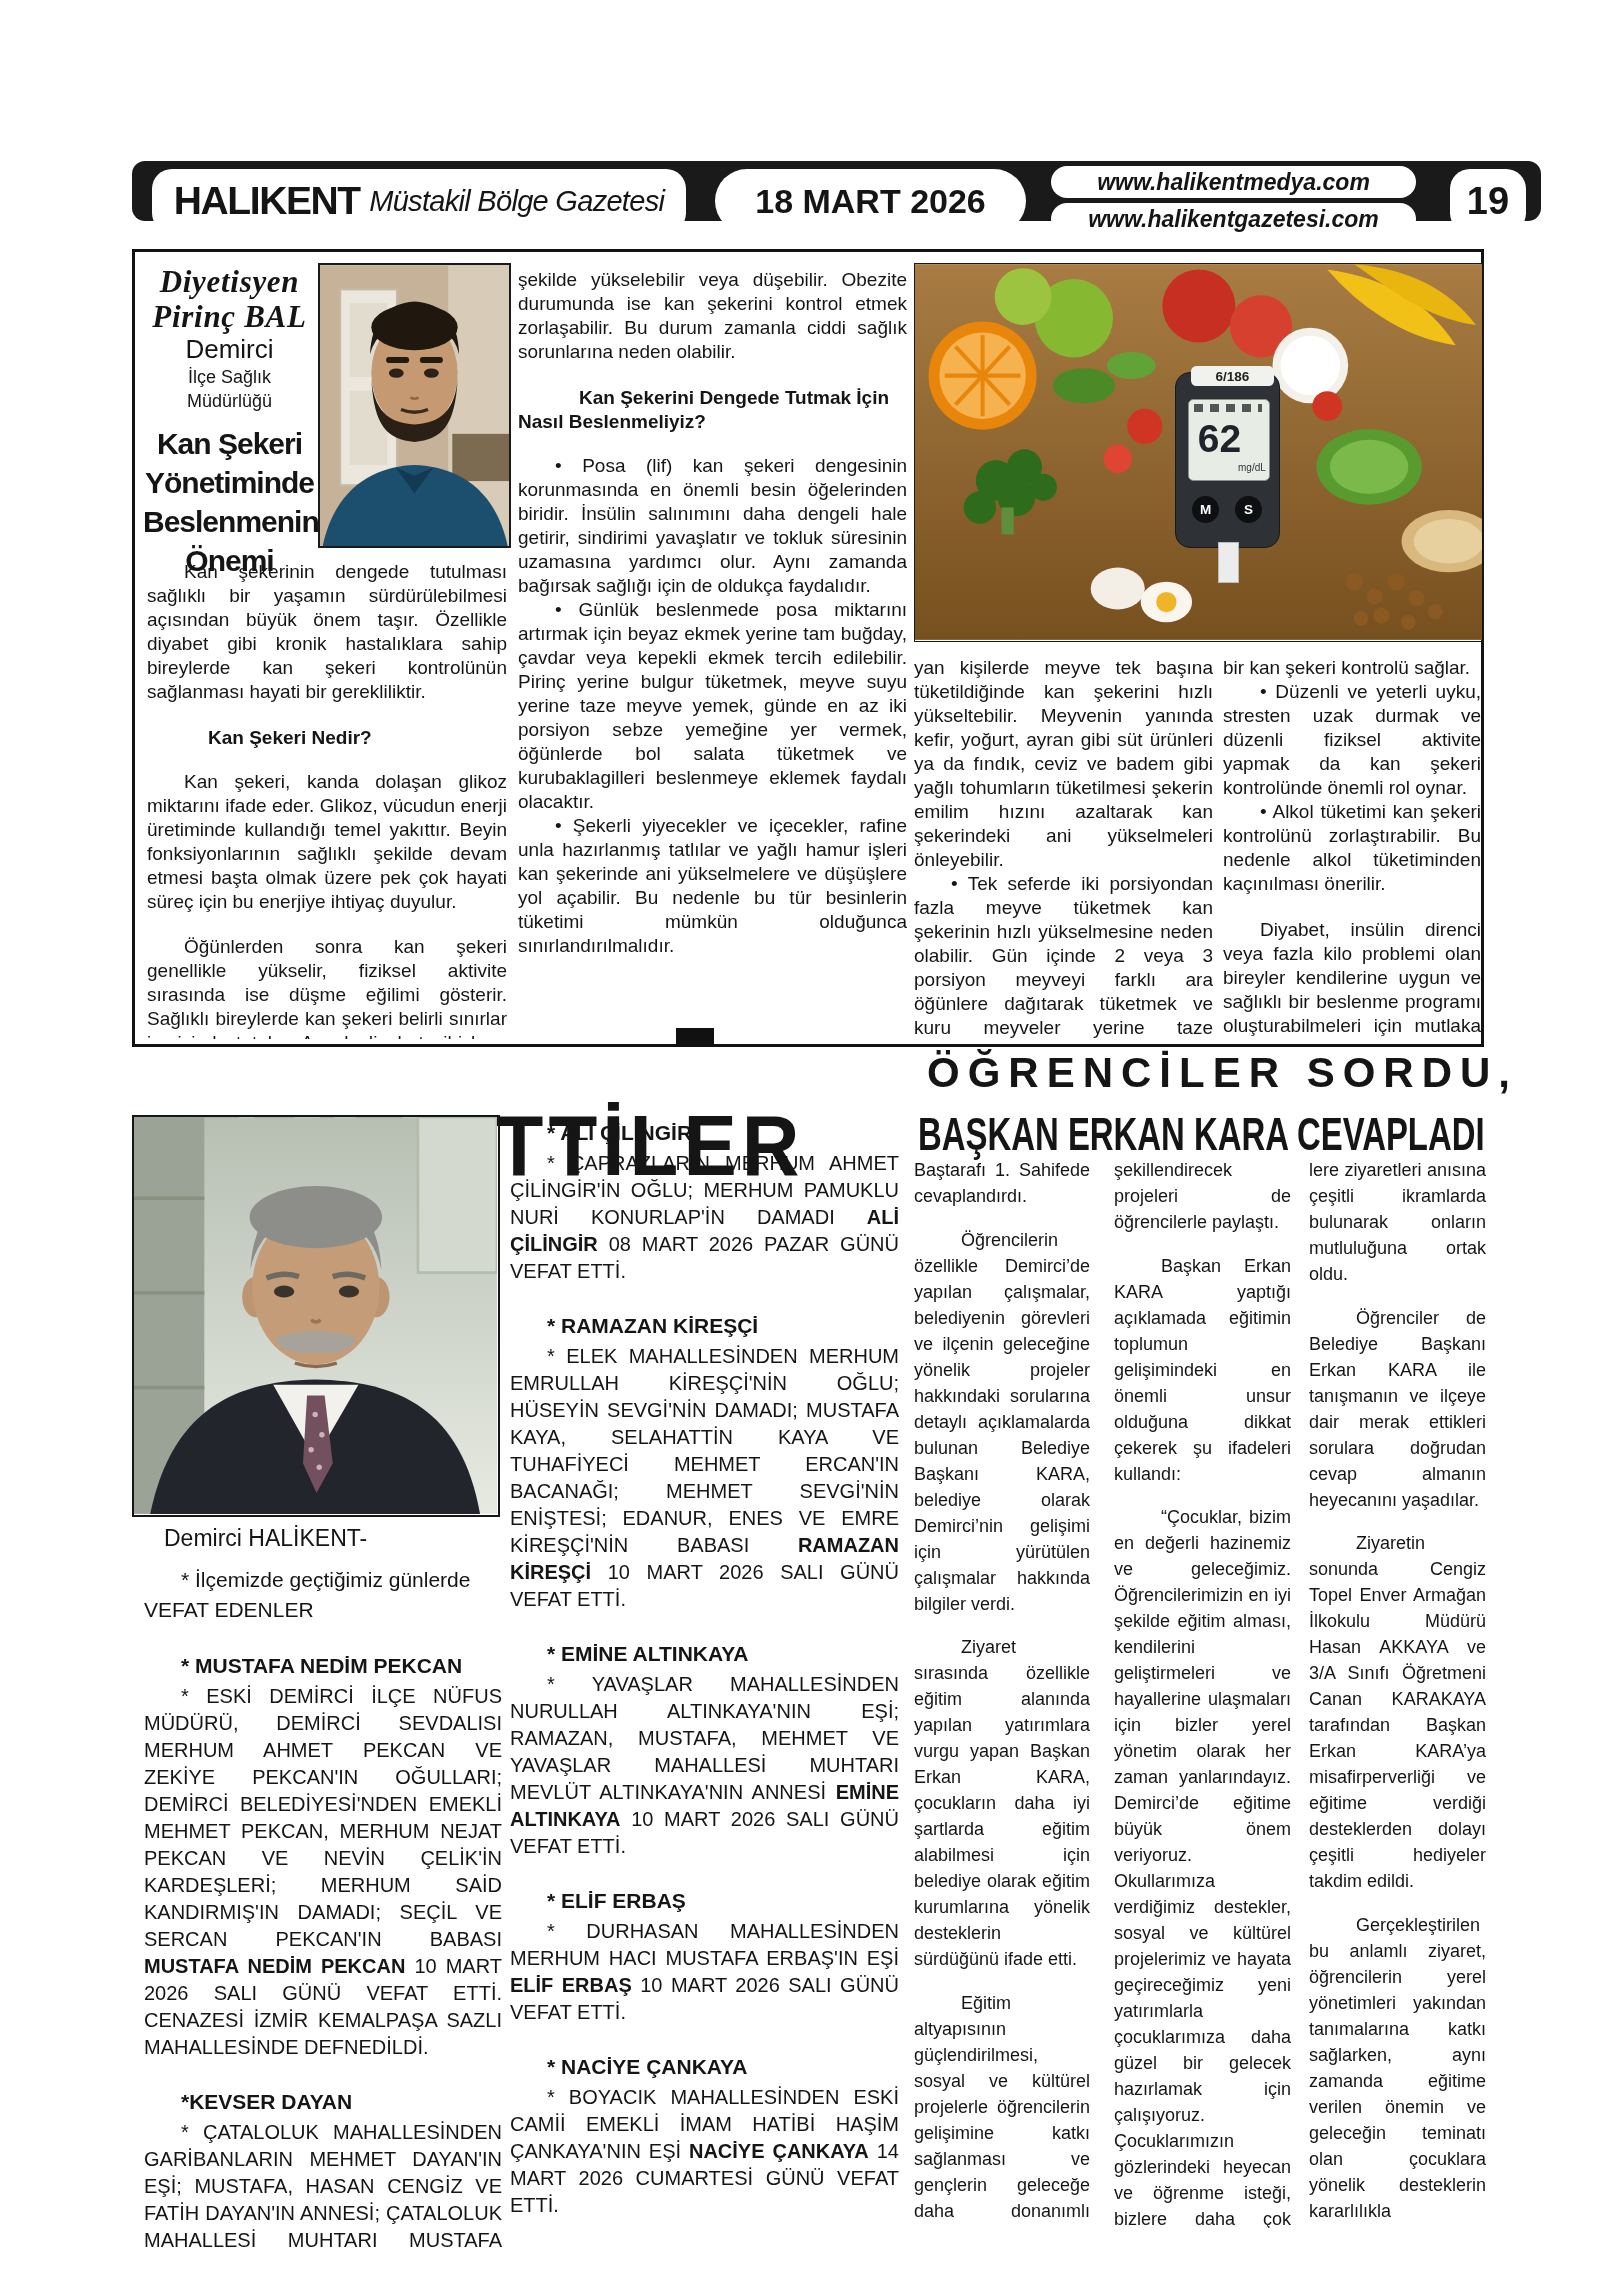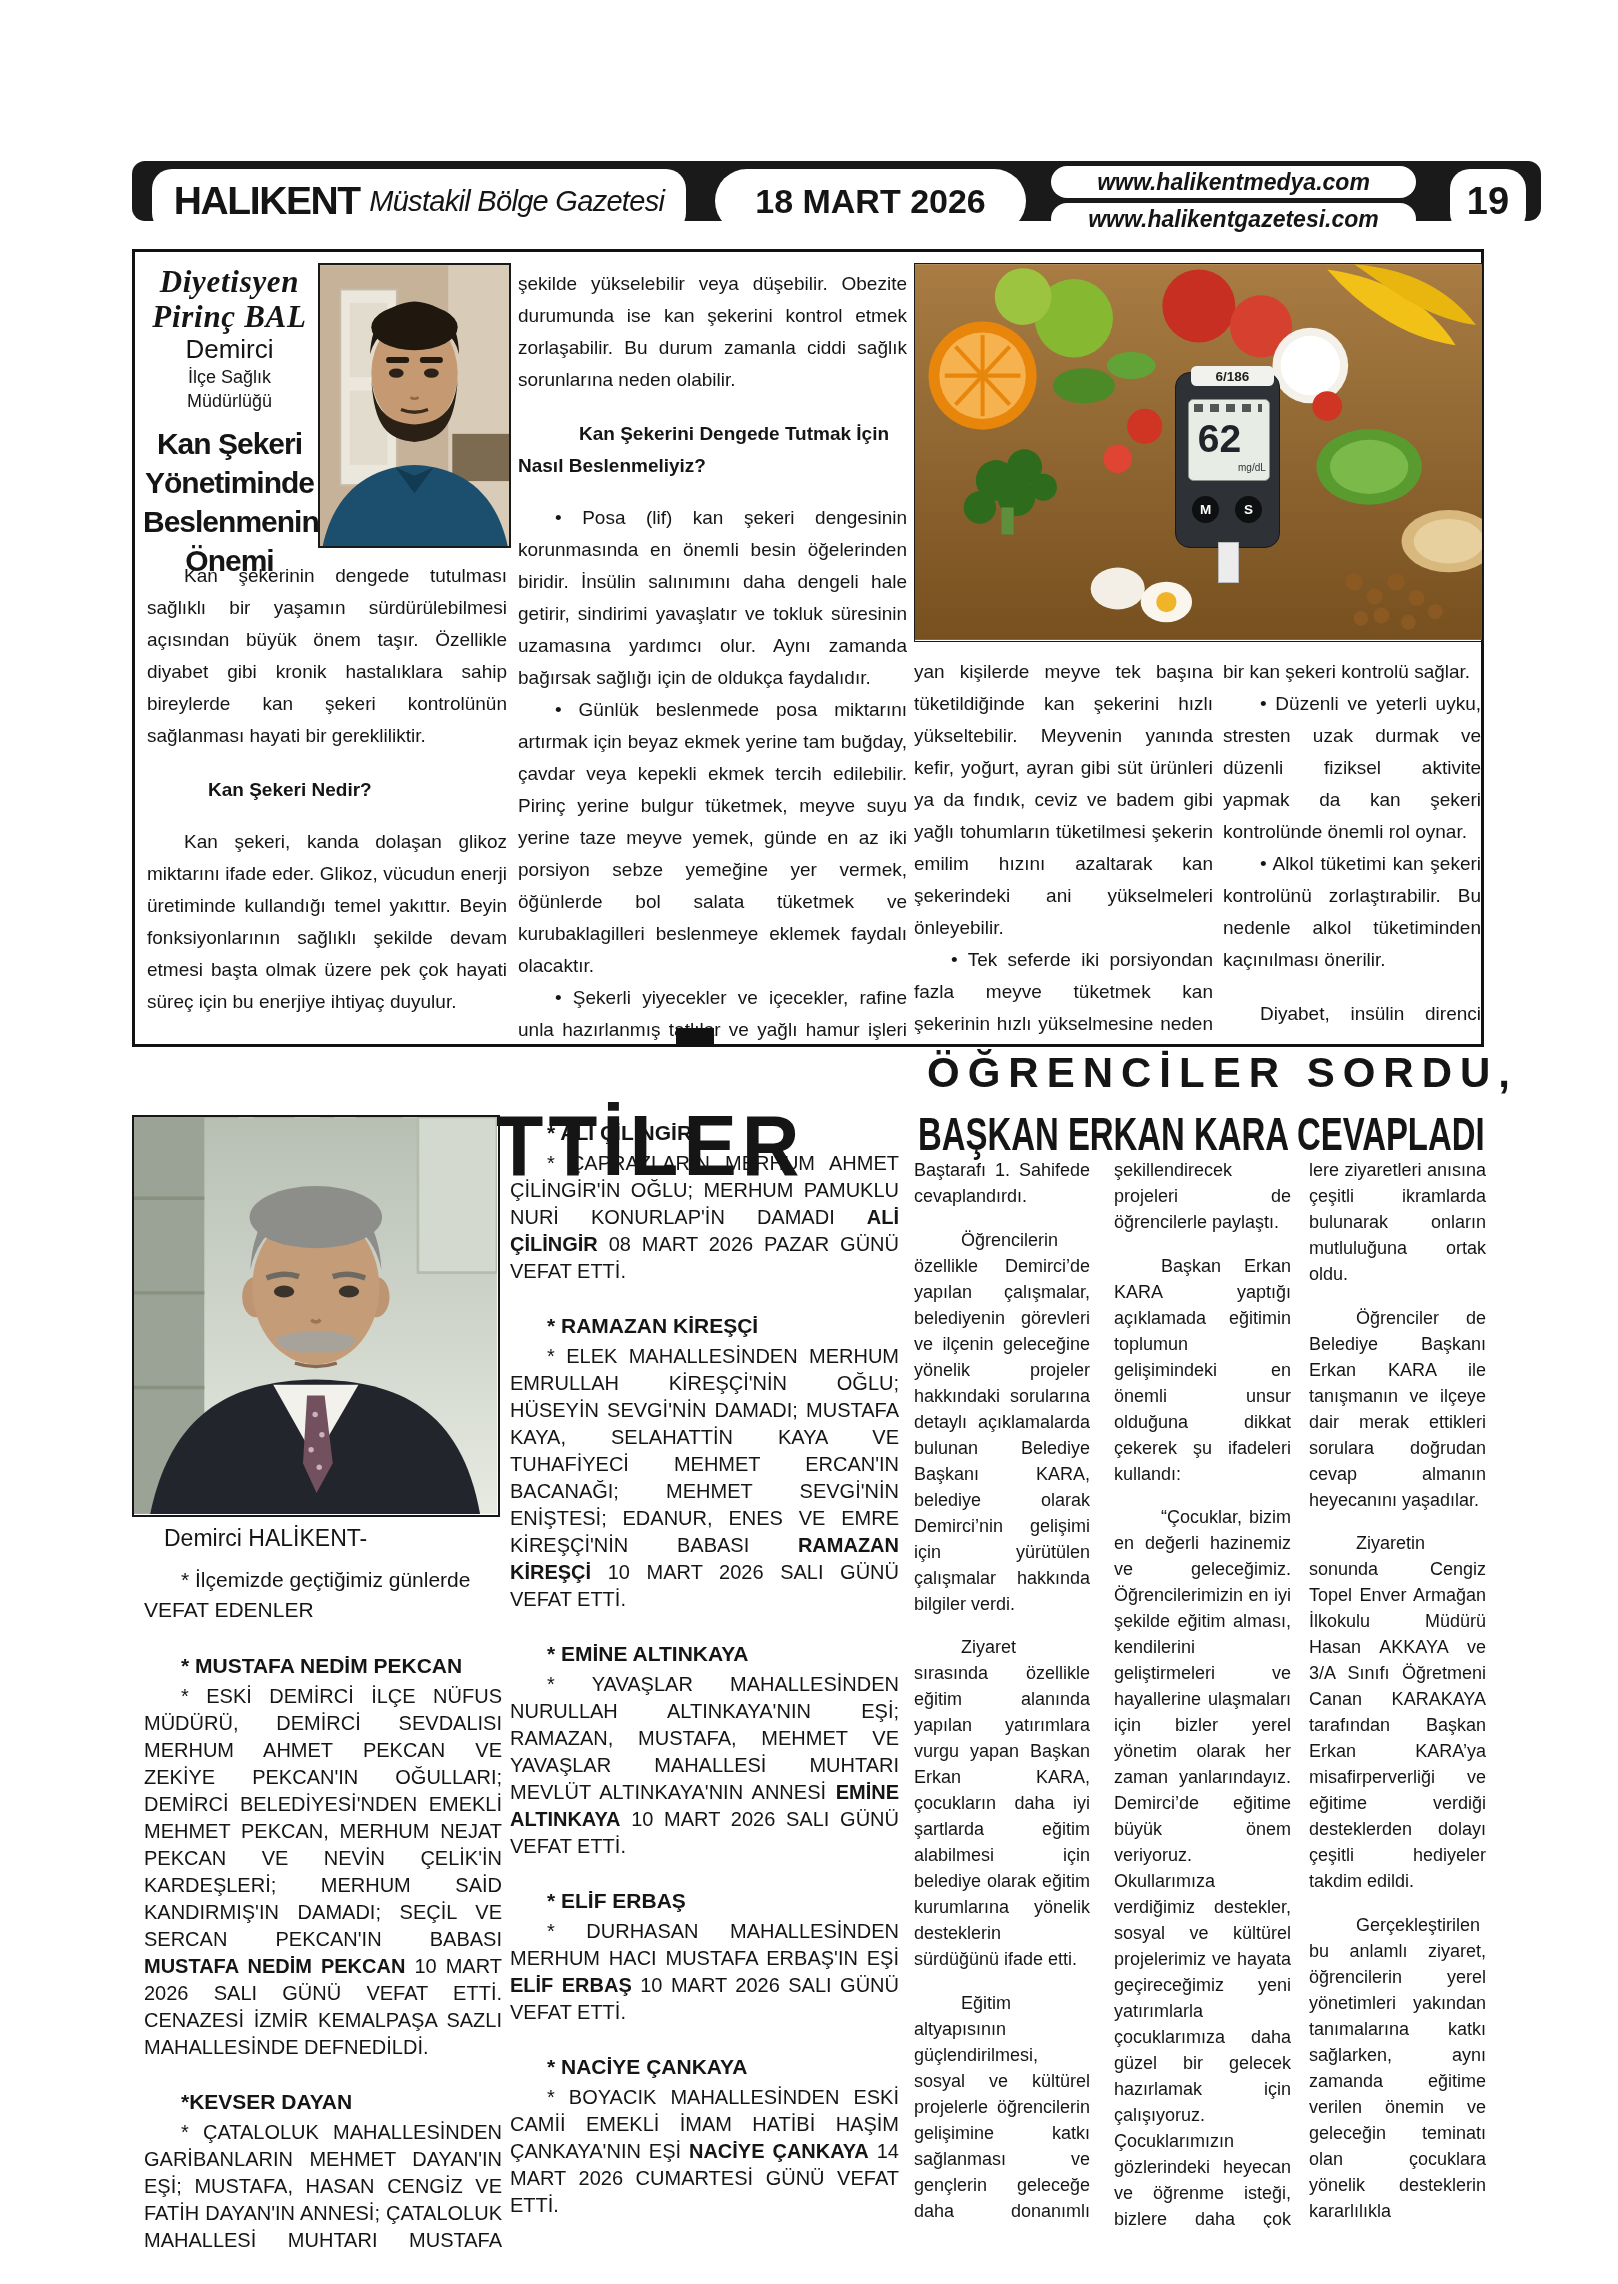--- a/index.html
+++ b/index.html
@@ -26,21 +26,21 @@
   .author-block{position:absolute;left:8px;top:12px;width:173px;text-align:center;}
   .a-role,.a-name{font-family:"Liberation Serif",serif;font-weight:bold;font-style:italic;
                   font-size:31px;line-height:35px;letter-spacing:0.7px;}
   .a-place{font-size:26px;line-height:31px;}
   .a-org{font-size:18px;line-height:24px;}
   .a-title{font-size:30px;font-weight:bold;line-height:39px;letter-spacing:-1px;margin-top:10.8px;}
   .portrait{position:absolute;left:183px;top:10.8px;width:193px;height:285px;
             border:2px solid #1a1a1a;box-sizing:border-box;overflow:hidden;}
   .foodphoto{position:absolute;left:779px;top:10.8px;width:570px;height:379px;
              border:1.4px solid #1a1a1a;box-sizing:border-box;overflow:hidden;}
-  .ta-col{position:absolute;font-size:19px;line-height:32px;text-align:justify;overflow:hidden;}
+  .ta-col{position:absolute;font-size:19px;line-height:24px;text-align:justify;overflow:hidden;}
   .ta-col p{margin:0;}
   .ta-col1{left:12px;top:308px;width:360px;height:479px;}
   .ta-col2{left:383px;top:16px;width:389px;height:772px;}
   .ta-col3{left:779px;top:404px;width:299px;height:383px;}
   .ta-col4{left:1088px;top:404px;width:258px;height:383px;}
   .ind{text-indent:37px;}
   .hpara{font-weight:bold;text-indent:61px;text-align:left;margin:21.6px 0 20px 0 !important;}
   .gap-top{margin-top:21.6px !important;}
   .end-marker{position:absolute;left:541px;top:776px;width:38px;height:19px;background:#111;}
   

